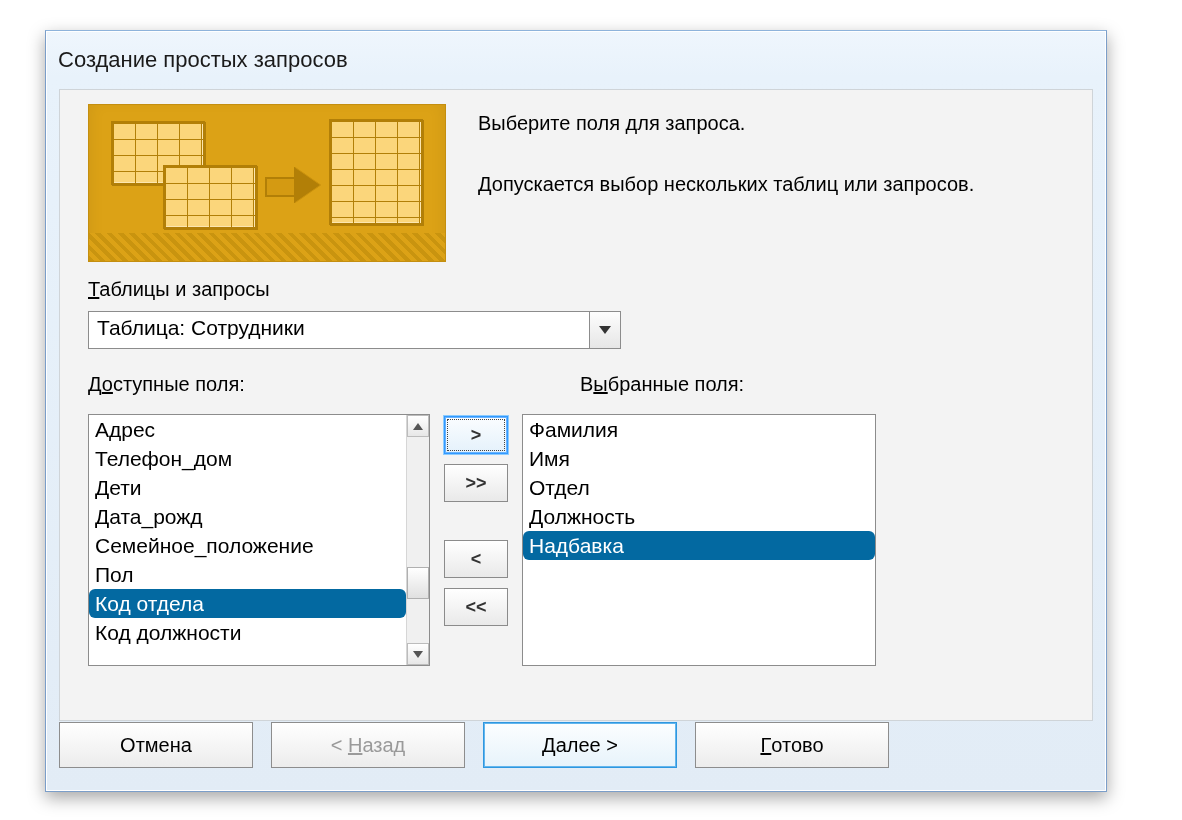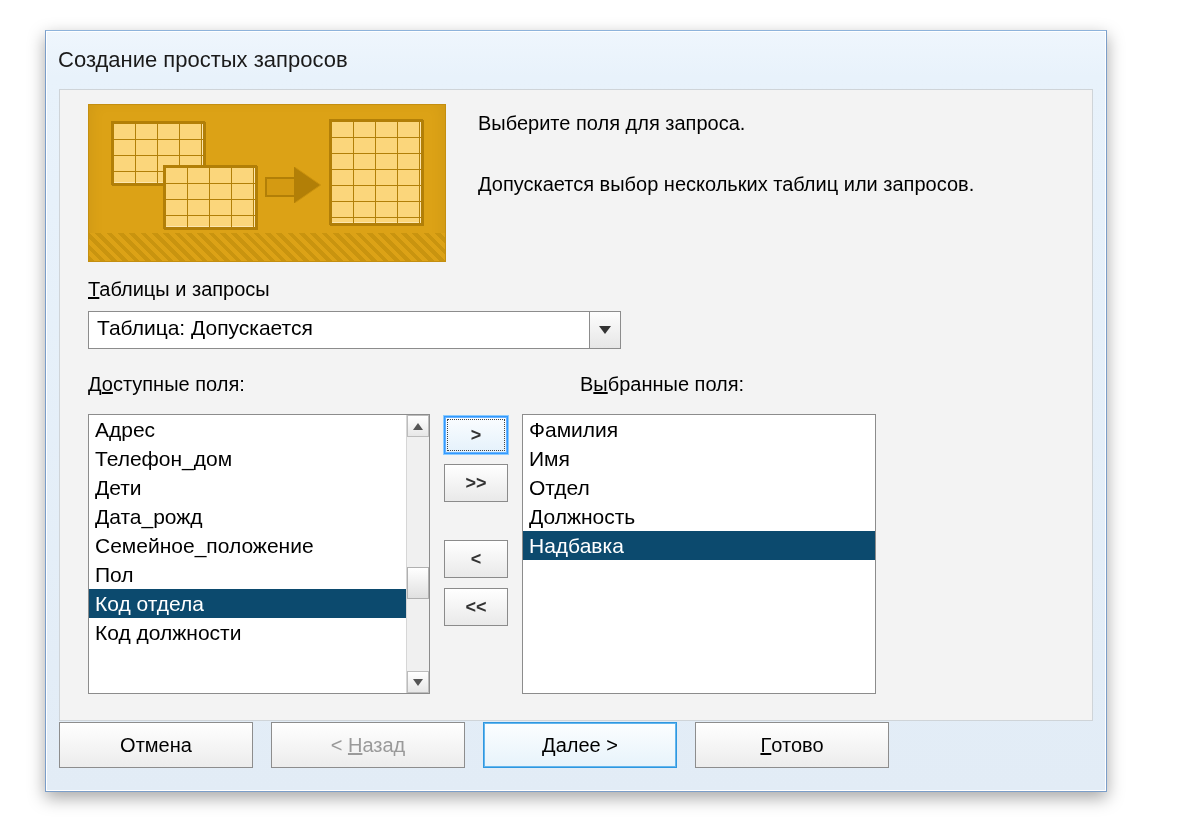--- a/index.html
+++ b/index.html
@@ -96,29 +96,29 @@
   }
   .tri-down{width:0;height:0;border-left:6px solid transparent;border-right:6px solid transparent;border-top:8px solid #333;}
 
   .lists-row { display:flex; margin-top:18px; gap:6px; }
 
   .labels { display:flex;gap:44px; }
   .labels .l1{ width:340px; font-size:20px; }
   .labels .l2{ margin-left:108px; font-size:20px; }
 
   .listbox {
-    width:342px; height:280px;
+    width:342px; height:252px;
     background:#fff; border:1px solid #8c8c8c;
     box-sizing:border-box;
     display:flex;
     font-size:21px;
   }
   .listbox .items{ flex:1; overflow:hidden; }
   .listbox .items div{ padding:0 6px; line-height:29px; height:29px; white-space:nowrap; overflow:hidden;}
-  .listbox .items div.sel{ background:#0c4a6e; color:#fff; }
+  .listbox .items div.sel{ background:#0369a1; color:#fff;border-radius:6px; }
 
   .scroll{
     width:22px; border-left:1px solid #d6d6d6; display:flex; flex-direction:column;
     background:#f0f0f0;
   }
   .sbtn{ height:20px; background:linear-gradient(#fff,#e7e7e7); border:1px solid #bcbcbc; margin:0; display:flex; align-items:center; justify-content:center;}
   .tri-up{width:0;height:0;border-left:5px solid transparent;border-right:5px solid transparent;border-bottom:7px solid #555;}
   .tri-down2{width:0;height:0;border-left:5px solid transparent;border-right:5px solid transparent;border-top:7px solid #555;}
   .strack{ flex:1; position:relative;}
   .sthumb{ position:absolute; left:0; right:0; top:130px; height:30px; background:linear-gradient(#fff,#e0e0e0); border:1px solid #b0b0b0; }
@@ -188,21 +188,21 @@
         <p>Выберите поля для запроса.</p>
         <p>Допускается выбор нескольких таблиц или запросов.</p>
       </div>
     </div>
 
     <div class="section-label">
       <span class="u">Т</span><span>аблицы и запросы</span>
     </div>
 
     <div class="combo">
-      <span class="text">Таблица: Допускается</span>
+      <span class="text">Таблица: Сотрудники</span>
       <div class="btn">
           <div class="tri-down"></div>
         </div>
     </div>
 
     <div class="labels" style="margin-top:24px;">
       <div class="l1">
         <span>Д</span><span class="u">о</span><span>ступные поля:</span>
       </div>
       <div class="l2">

